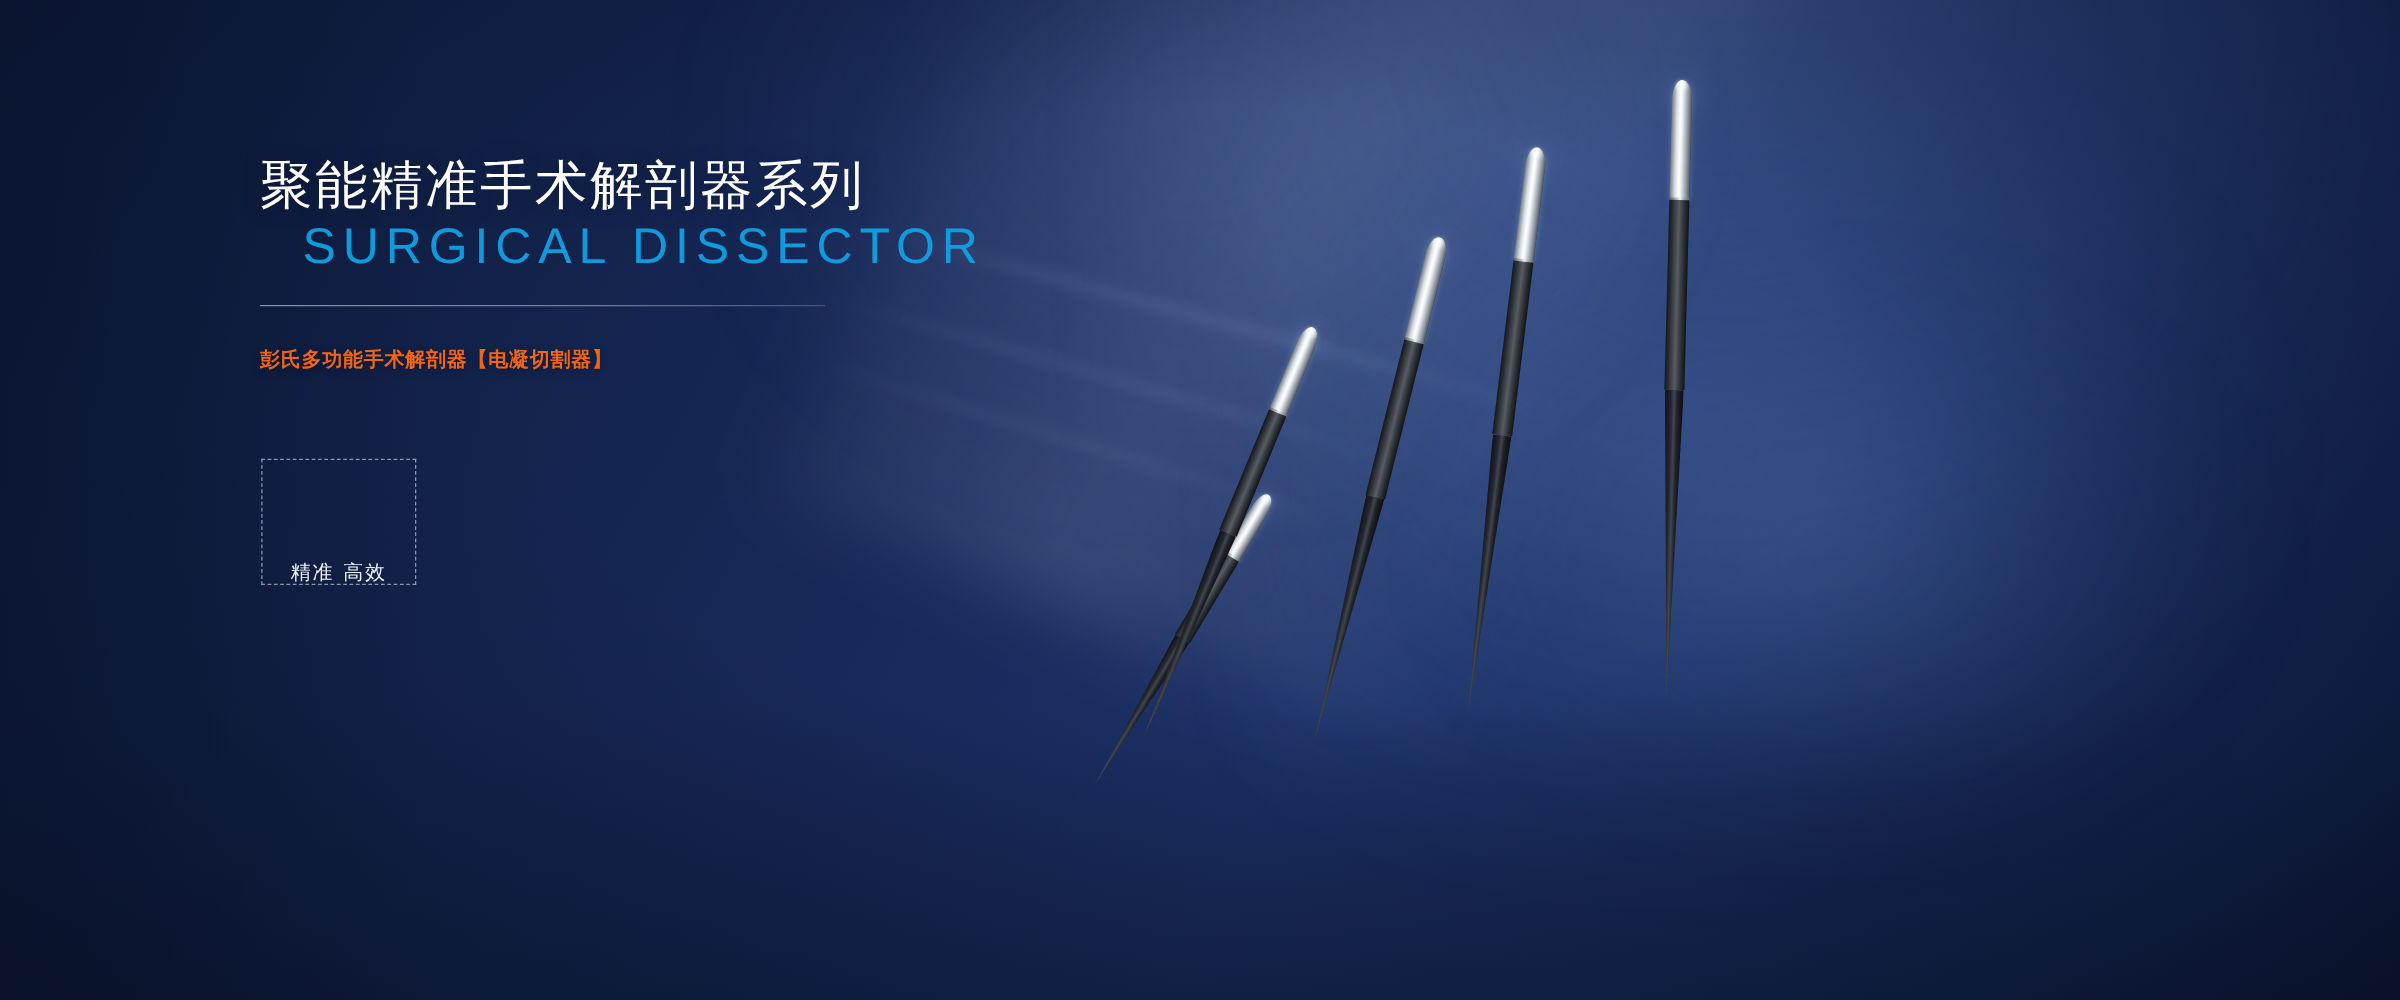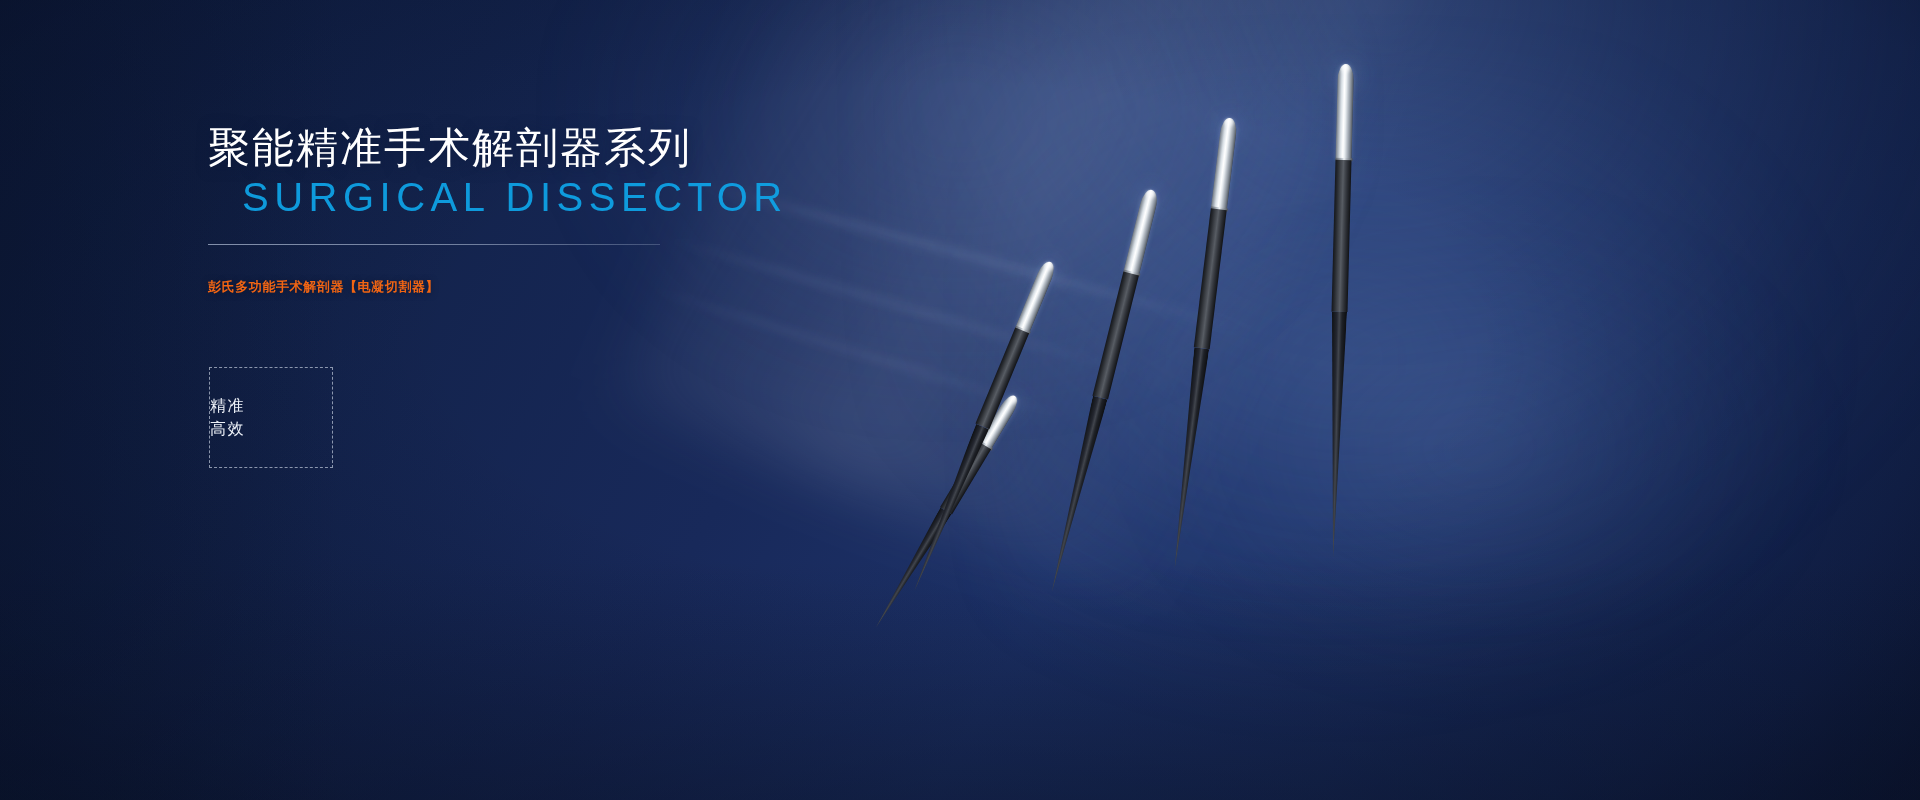--- a/index.html
+++ b/index.html
@@ -211,36 +211,36 @@
   .divider {
     position:absolute; left:208px; top:244px;
     width:452px; height:1px;
     background:linear-gradient(90deg,
       rgba(163,176,201,0.78) 0%,
       rgba(150,164,192,0.70) 60%,
       rgba(125,140,172,0.42) 100%);
   }
   .subtitle-cn {
     position:absolute; left:208px; top:278px;
-    font-size:13px; font-weight:700; letter-spacing:.6px;
+    font-size:16px; font-weight:700; letter-spacing:.6px;
     color:#f26513;
     white-space:nowrap;
     text-shadow:0 1px 6px rgba(8,16,38,0.5);
   }
 
   
   .features {
     position:absolute; left:209px; top:367px;
     display:flex; gap:26px;
   }
   .feature-box {
     width:124px; height:101px;
     border:1px dashed rgba(215,224,238,0.62);
-    display:flex; flex-direction:column;
-    align-items:flex-start; justify-content:center;
+    display:flex; flex-direction:row;
+    align-items:flex-end; justify-content:center;
     gap:7px;
   }
   .feature-box.strong { border-color:rgba(240,245,252,0.92); }
   .feature-box span {
     font-size:16px; color:#eef2f8; letter-spacing:1.5px; line-height:1;
   }
 </style>
 </head>
 <body>
 

